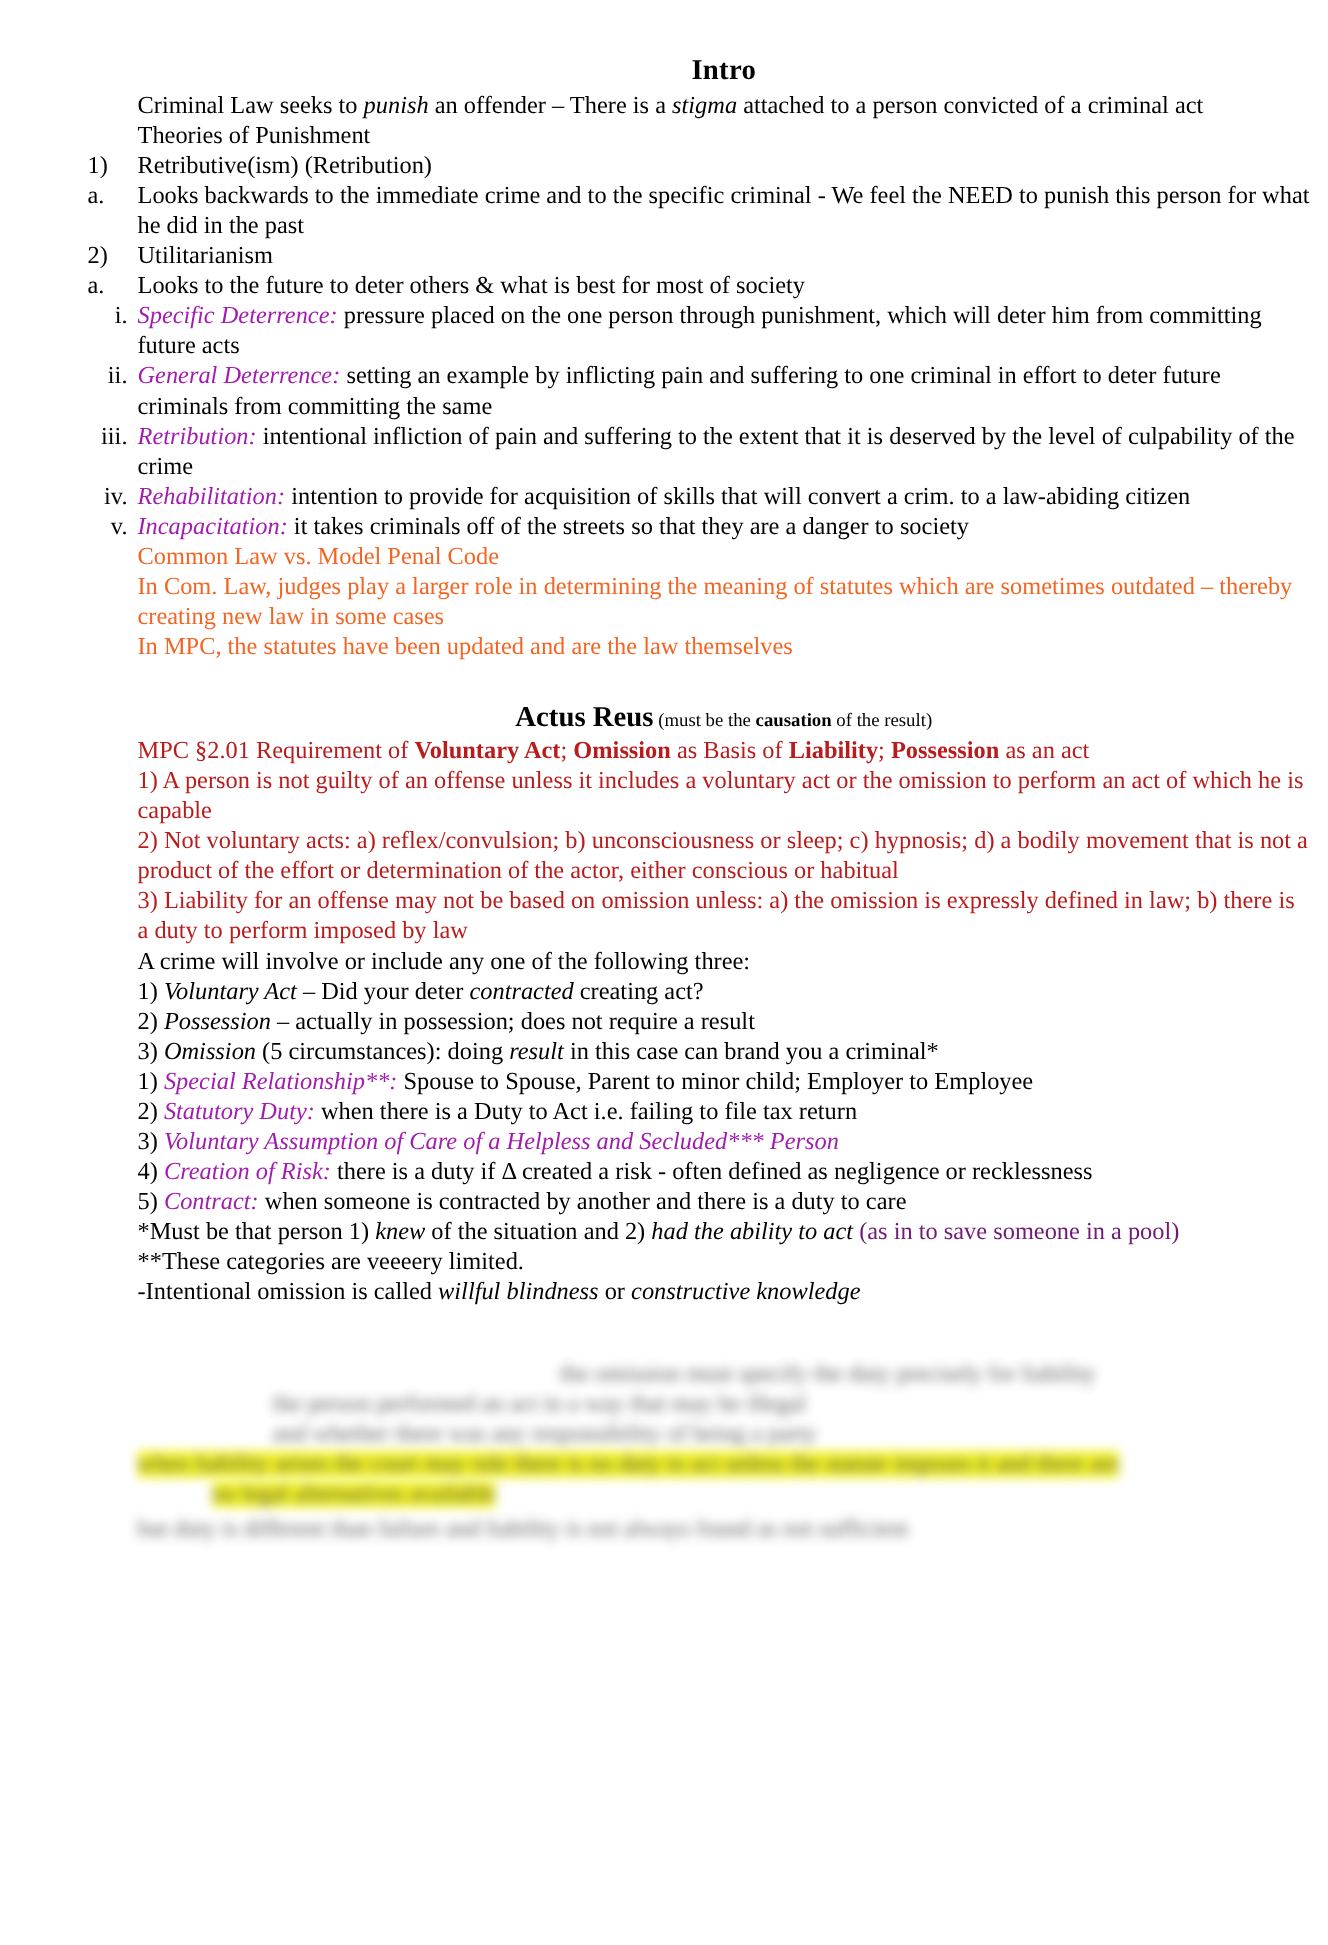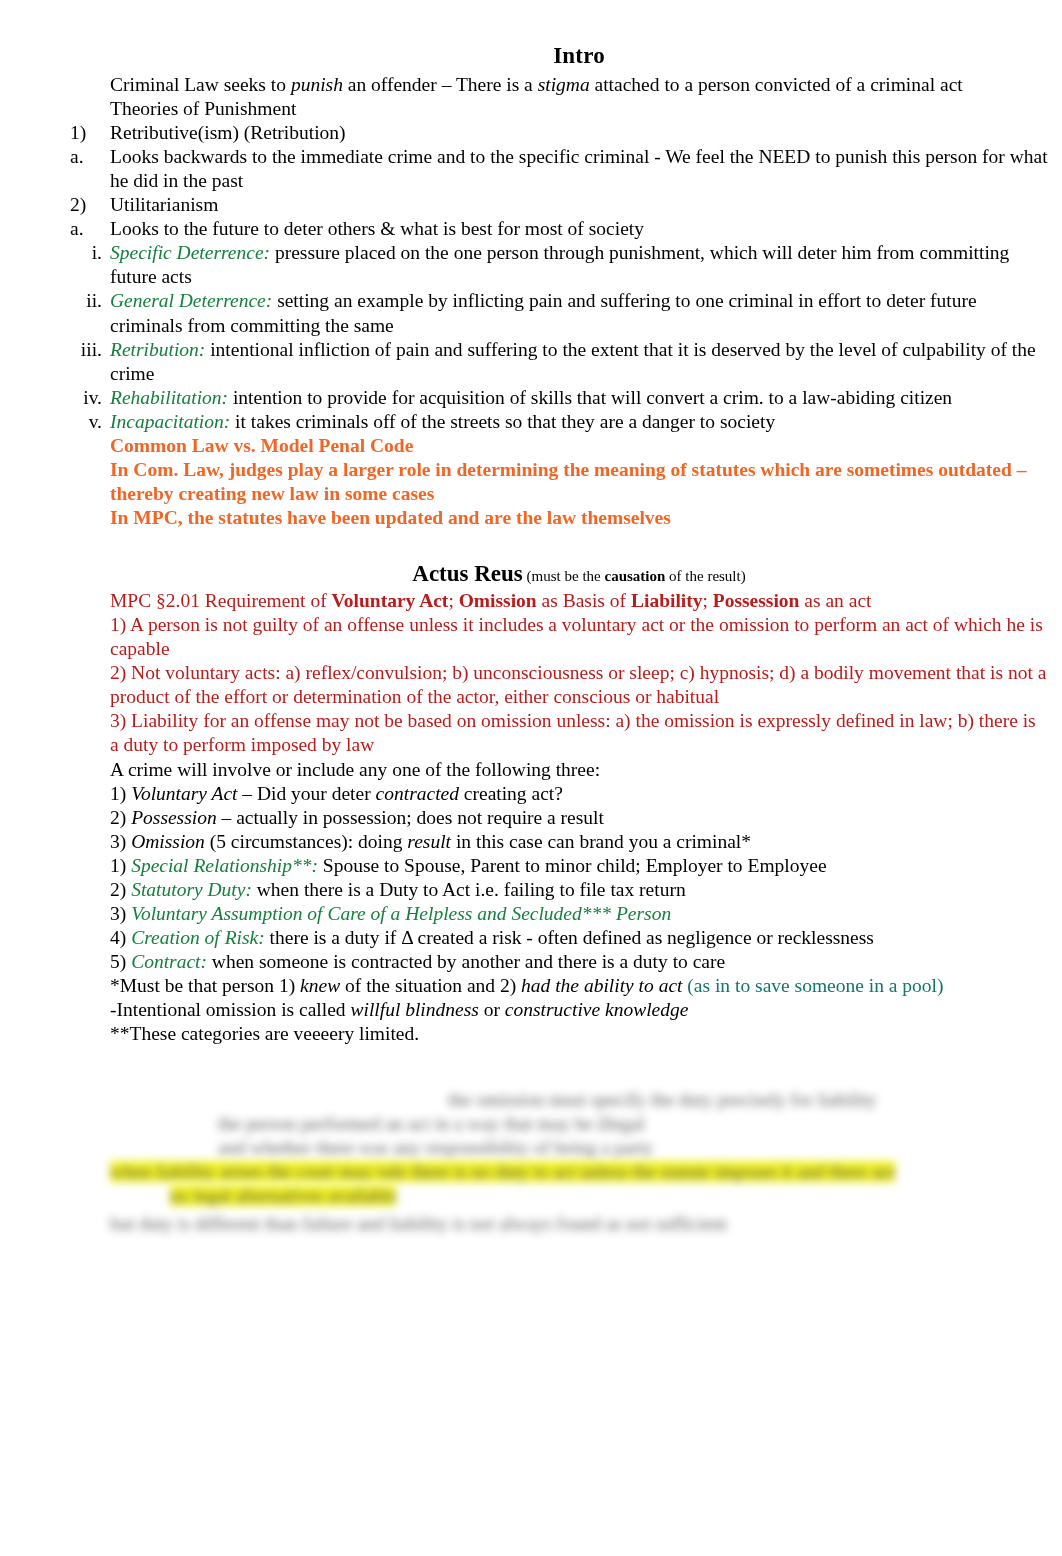--- a/index.html
+++ b/index.html
@@ -82,24 +82,24 @@
     width: 44px;
     text-align: right;
     padding-right: 8px;
   }
   .hang { padding-left: 40px; }
   .hang-r { padding-left: 52px; }
 
   i, .it { font-style: italic; }
   b, .bd { font-weight: bold; }
 
-  .red { color: #15803d; }
+  .red { color: #a21caf; }
   .blue { color: #b91c1c; }
-  .orange { color: #f26522; font-weight: bold; }
-  .green { color: #0f766e; }
+  .orange { color: #f26522; }
+  .green { color: #701a75; }
   .spacer-md { height: 30px; }
 
   
   .blurwrap {
     position: absolute;
     left: 0;
     top: 0;
     pointer-events: none;
   }
   .blur-line {
@@ -182,23 +182,23 @@
     <p class="line blk4"><span>2)</span> <i class="red">Statutory Duty:</i><span> when there is a Duty to Act i.e. failing to file tax return</span></p>
 
     <p class="line blk4"><span>3)</span> <i class="red">Voluntary Assumption of Care of a Helpless and Secluded*** Person</i><span></span></p>
 
     <p class="line blk4"><span>4)</span> <i class="red">Creation of Risk:</i><span> there is a duty if Δ created a risk - often defined as negligence or recklessness</span></p>
 
     <p class="line blk4"><span>5)</span> <i class="red">Contract:</i><span> when someone is contracted by another and there is a duty to care</span></p>
 
     <p class="line"><span>*Must be that person 1) </span><i>knew</i><span> of the situation and 2) </span><i>had the ability to act</i><span class="green"> (as in to save someone in a pool)</span></p>
 
+    <p class="line">**These categories are veeeery limited.</p>
+
     <p class="line ind-sm"><span>-Intentional omission is called </span><i>willful blindness</i><span> or </span><i>constructive knowledge</i></p>
-
-    <p class="line">**These categories are veeeery limited.</p>
 
   </div>
 
   <div class="blurwrap">
     <div class="blur-line" style="left:400px; top:1088px;">the omission must specify the duty precisely for liability</div>
     <div class="blur-line" style="left:170px; top:1112px;">the person performed an act in a way that may be illegal</div>
     <div class="blur-line" style="left:170px; top:1136px;">and whether there was any responsibility of being a party</div>
     <div class="blur-hl-line" style="left:62px; top:1160px;"><span class="hl">when liability arises the court may rule there is no duty to act unless the statute imposes it and there are</span></div>
     <div class="blur-hl-line" style="left:122px; top:1184px;"><span class="hl">no legal alternatives available</span></div>
     <div class="blur-line" style="left:62px; top:1212px;">but duty is different than failure and liability is not always found as not sufficient</div>

